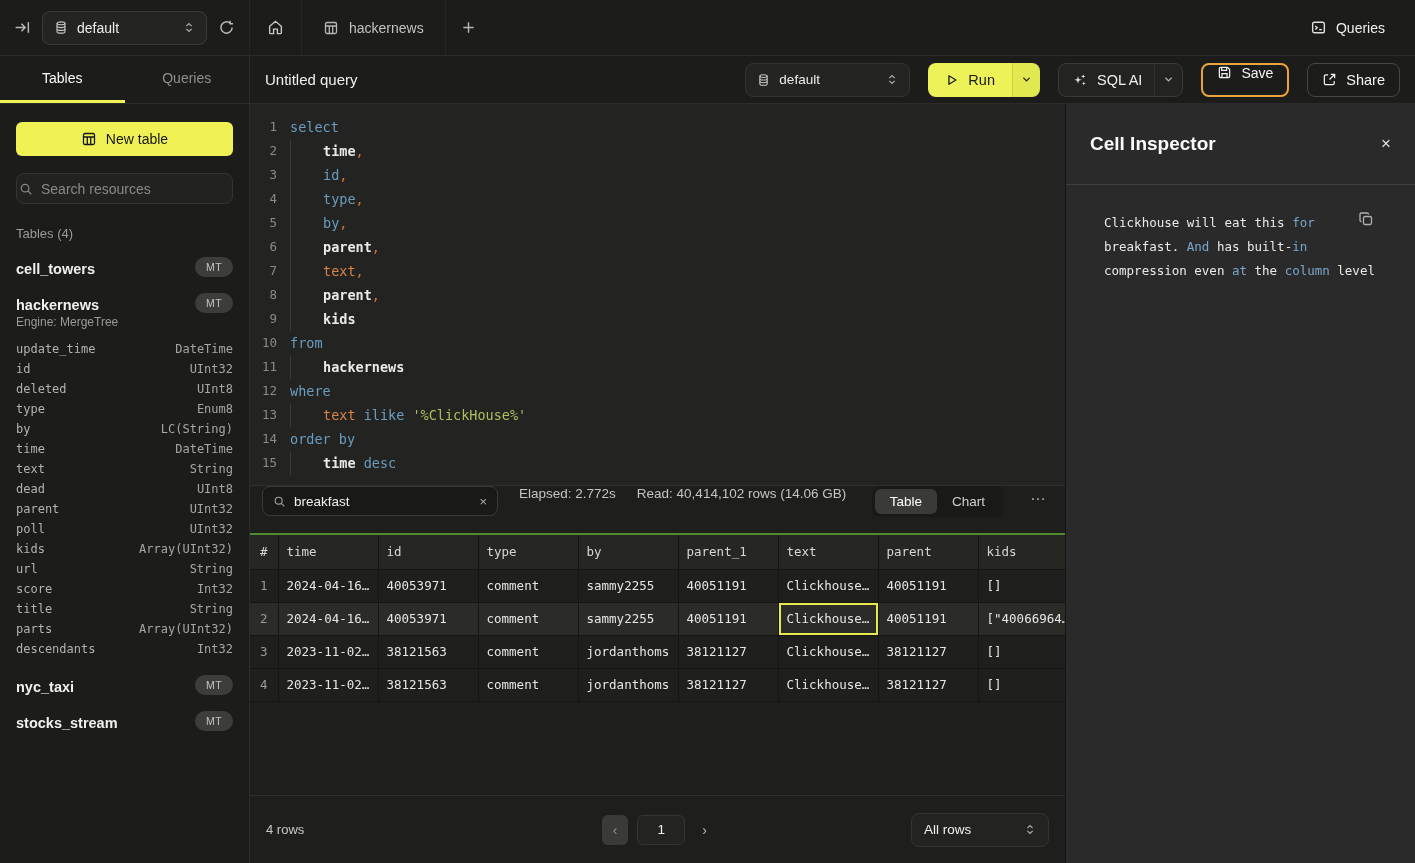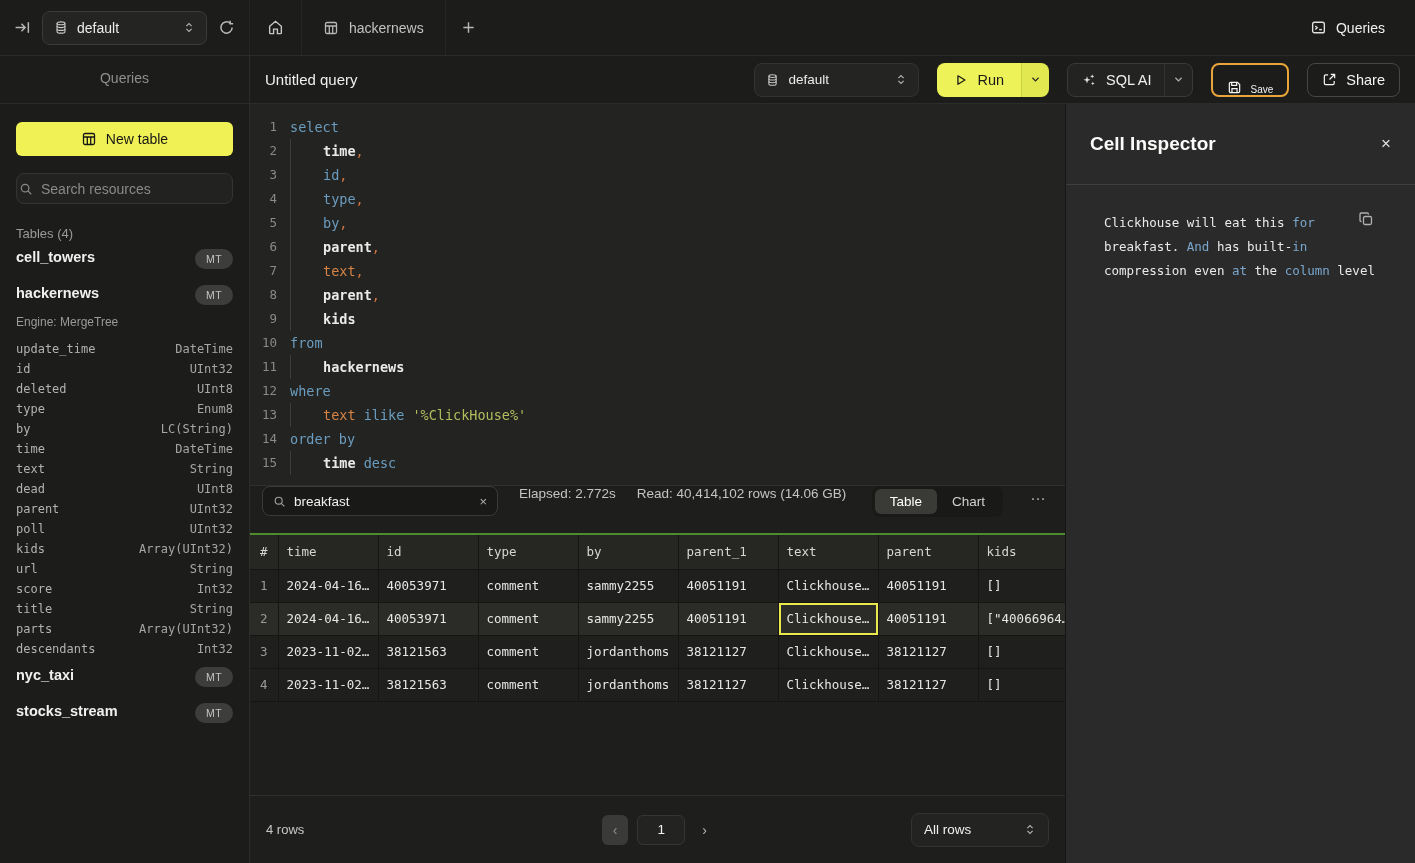--- a/index.html
+++ b/index.html
@@ -34,21 +34,21 @@
   .sidebar { width:250px; flex:none; background:#1c1c1a; border-right:1px solid #2c2c2a; display:flex; flex-direction:column; overflow:hidden; }
   .side-tabs { height:48px; flex:none; display:flex; border-bottom:1px solid #2c2c2a; }
   .side-tab { flex:1; display:flex; align-items:center; justify-content:center; font-size:14px; color:#8f8f8d; cursor:pointer; border-bottom:3px solid transparent; }
   .side-tab.active { color:#fafaf8; border-bottom-color:#f0f155; }
   .new-table-btn { margin:18px 16px 0; height:34px; flex:none; background:#f0f155; border-radius:6px; color:#161614; display:flex; align-items:center; justify-content:center; gap:9px; font-size:14px; cursor:pointer; }
   .search-box { margin:17px 16px 0; height:31px; flex:none; background:#222220; border:1px solid #343432; border-radius:8px; display:flex; align-items:center; gap:8px; padding:0 2px; color:#8a8a88; }
   .search-box input { background:transparent; border:none; outline:none; color:#d8d8d6; font:inherit; width:100%; }
   .search-box input::placeholder { color:#8a8a88; }
   .side-scroll { padding:22px 16px 0; overflow:hidden; }
   .side-section-label { font-size:13px; color:#9a9a98; }
-  .side-table-row { height:28px; margin-top:8px; display:flex; align-items:flex-start; justify-content:space-between; cursor:pointer; }
+  .side-table-row { height:28px; margin-top:8px; display:flex; align-items:flex-end; justify-content:space-between; cursor:pointer; }
   .side-table-name { font-size:14.5px; font-weight:600; color:#f0f0ee; }
   .mt-badge { background:#3d3d3b; color:#c4c4c2; font-size:10.5px; letter-spacing:.4px; padding:4px 11px; border-radius:11px; }
   .engine-label { font-size:12px; color:#9a9a98; height:18px; display:flex; align-items:center; }
   .col-list { margin-top:8px; }
   .col-row { height:20px; display:flex; align-items:center; justify-content:space-between; font-family:"DejaVu Sans Mono",monospace; font-size:12px; color:#b2b2b0; }
   .col-row .ctype { color:#a6a6a4; }
 
   
   .rcol { flex:1; min-width:0; display:flex; flex-direction:column; }
 
@@ -57,21 +57,21 @@
   .q-title { font-size:15px; color:#f0f0ee; }
   .toolbar .spacer { flex:1; }
   .tb-db { width:165px; height:34px; background:#242422; border:1px solid #333331; border-radius:8px; display:flex; align-items:center; gap:9px; padding:0 11px; cursor:pointer; }
   .tb-db .lbl { flex:1; font-size:13.5px; color:#ececea; }
   .run-btn { height:34px; display:flex; border-radius:8px; overflow:hidden; cursor:pointer; }
   .run-main { background:#eef259; color:#1a1a16; display:flex; align-items:center; gap:9px; padding:0 17px; font-size:14.5px; }
   .run-chev { background:#e2e950; border-left:1px solid #c9d23e; width:28px; display:grid; place-items:center; color:#2a2a22; }
   .sqlai-btn { height:34px; border:1px solid #3a3a38; background:#232321; border-radius:8px; display:flex; align-items:center; padding:0 0 0 13px; font-size:14.5px; color:#f0f0ee; cursor:pointer; }
   .sqlai-btn .lbl { margin:0 12px 0 9px; }
   .sqlai-chev { width:28px; align-self:stretch; display:grid; place-items:center; color:#b0b0ae; border-left:1px solid #333331; }
-  .save-btn { height:34px; border:2px solid #e9a43c; border-radius:8px; background:transparent; display:flex; align-items:flex-end; gap:9px; padding:0 14px; font-size:10px; color:#f4f4f2; cursor:pointer; }
+  .save-btn { height:34px; border:2px solid #e9a43c; border-radius:8px; background:transparent; display:flex; align-items:flex-start; gap:9px; padding:0 14px; font-size:14px; color:#f4f4f2; cursor:pointer; }
   .share-btn { height:34px; border:1px solid #474745; border-radius:8px; background:transparent; display:flex; align-items:center; gap:9px; padding:0 14px; font-size:14.5px; color:#f4f4f2; cursor:pointer; }
 
   
   .content { flex:1; min-height:0; display:flex; }
   .main { width:815px; flex:none; display:flex; flex-direction:column; min-height:0; }
 
   
   .editor { height:381px; flex:none; background:#232321; padding-top:11px; font-family:"DejaVu Sans Mono",monospace; font-size:13.5px; overflow:hidden; cursor:text; }
   .code-line { height:24px; line-height:24px; display:flex; white-space:pre; }
   .ln { width:27px; flex:none; text-align:right; color:#8a8a88; font-size:12.5px; }
@@ -192,20 +192,21 @@
           </svg>
       </span>
       <span>Queries</span>
     </div>
   </div>
 
   <div class="body">
 
     <div class="sidebar">
       <div class="side-tabs">
+        <div class="side-tab active">Tables</div>
         <div class="side-tab">Queries</div>
       </div>
       <div class="new-table-btn">
         <svg width="16" height="16" viewBox="0 0 16 16" fill="none" stroke="#161614" stroke-width="1.3">
             <rect x="2.5" y="2.5" width="11" height="11" rx="1.5"></rect>
             <path d="M2.5 6h11M6.3 6v7.5M9.7 6v7.5"></path>
           </svg>
         <span>New table</span>
       </div>
       <div class="search-box">

